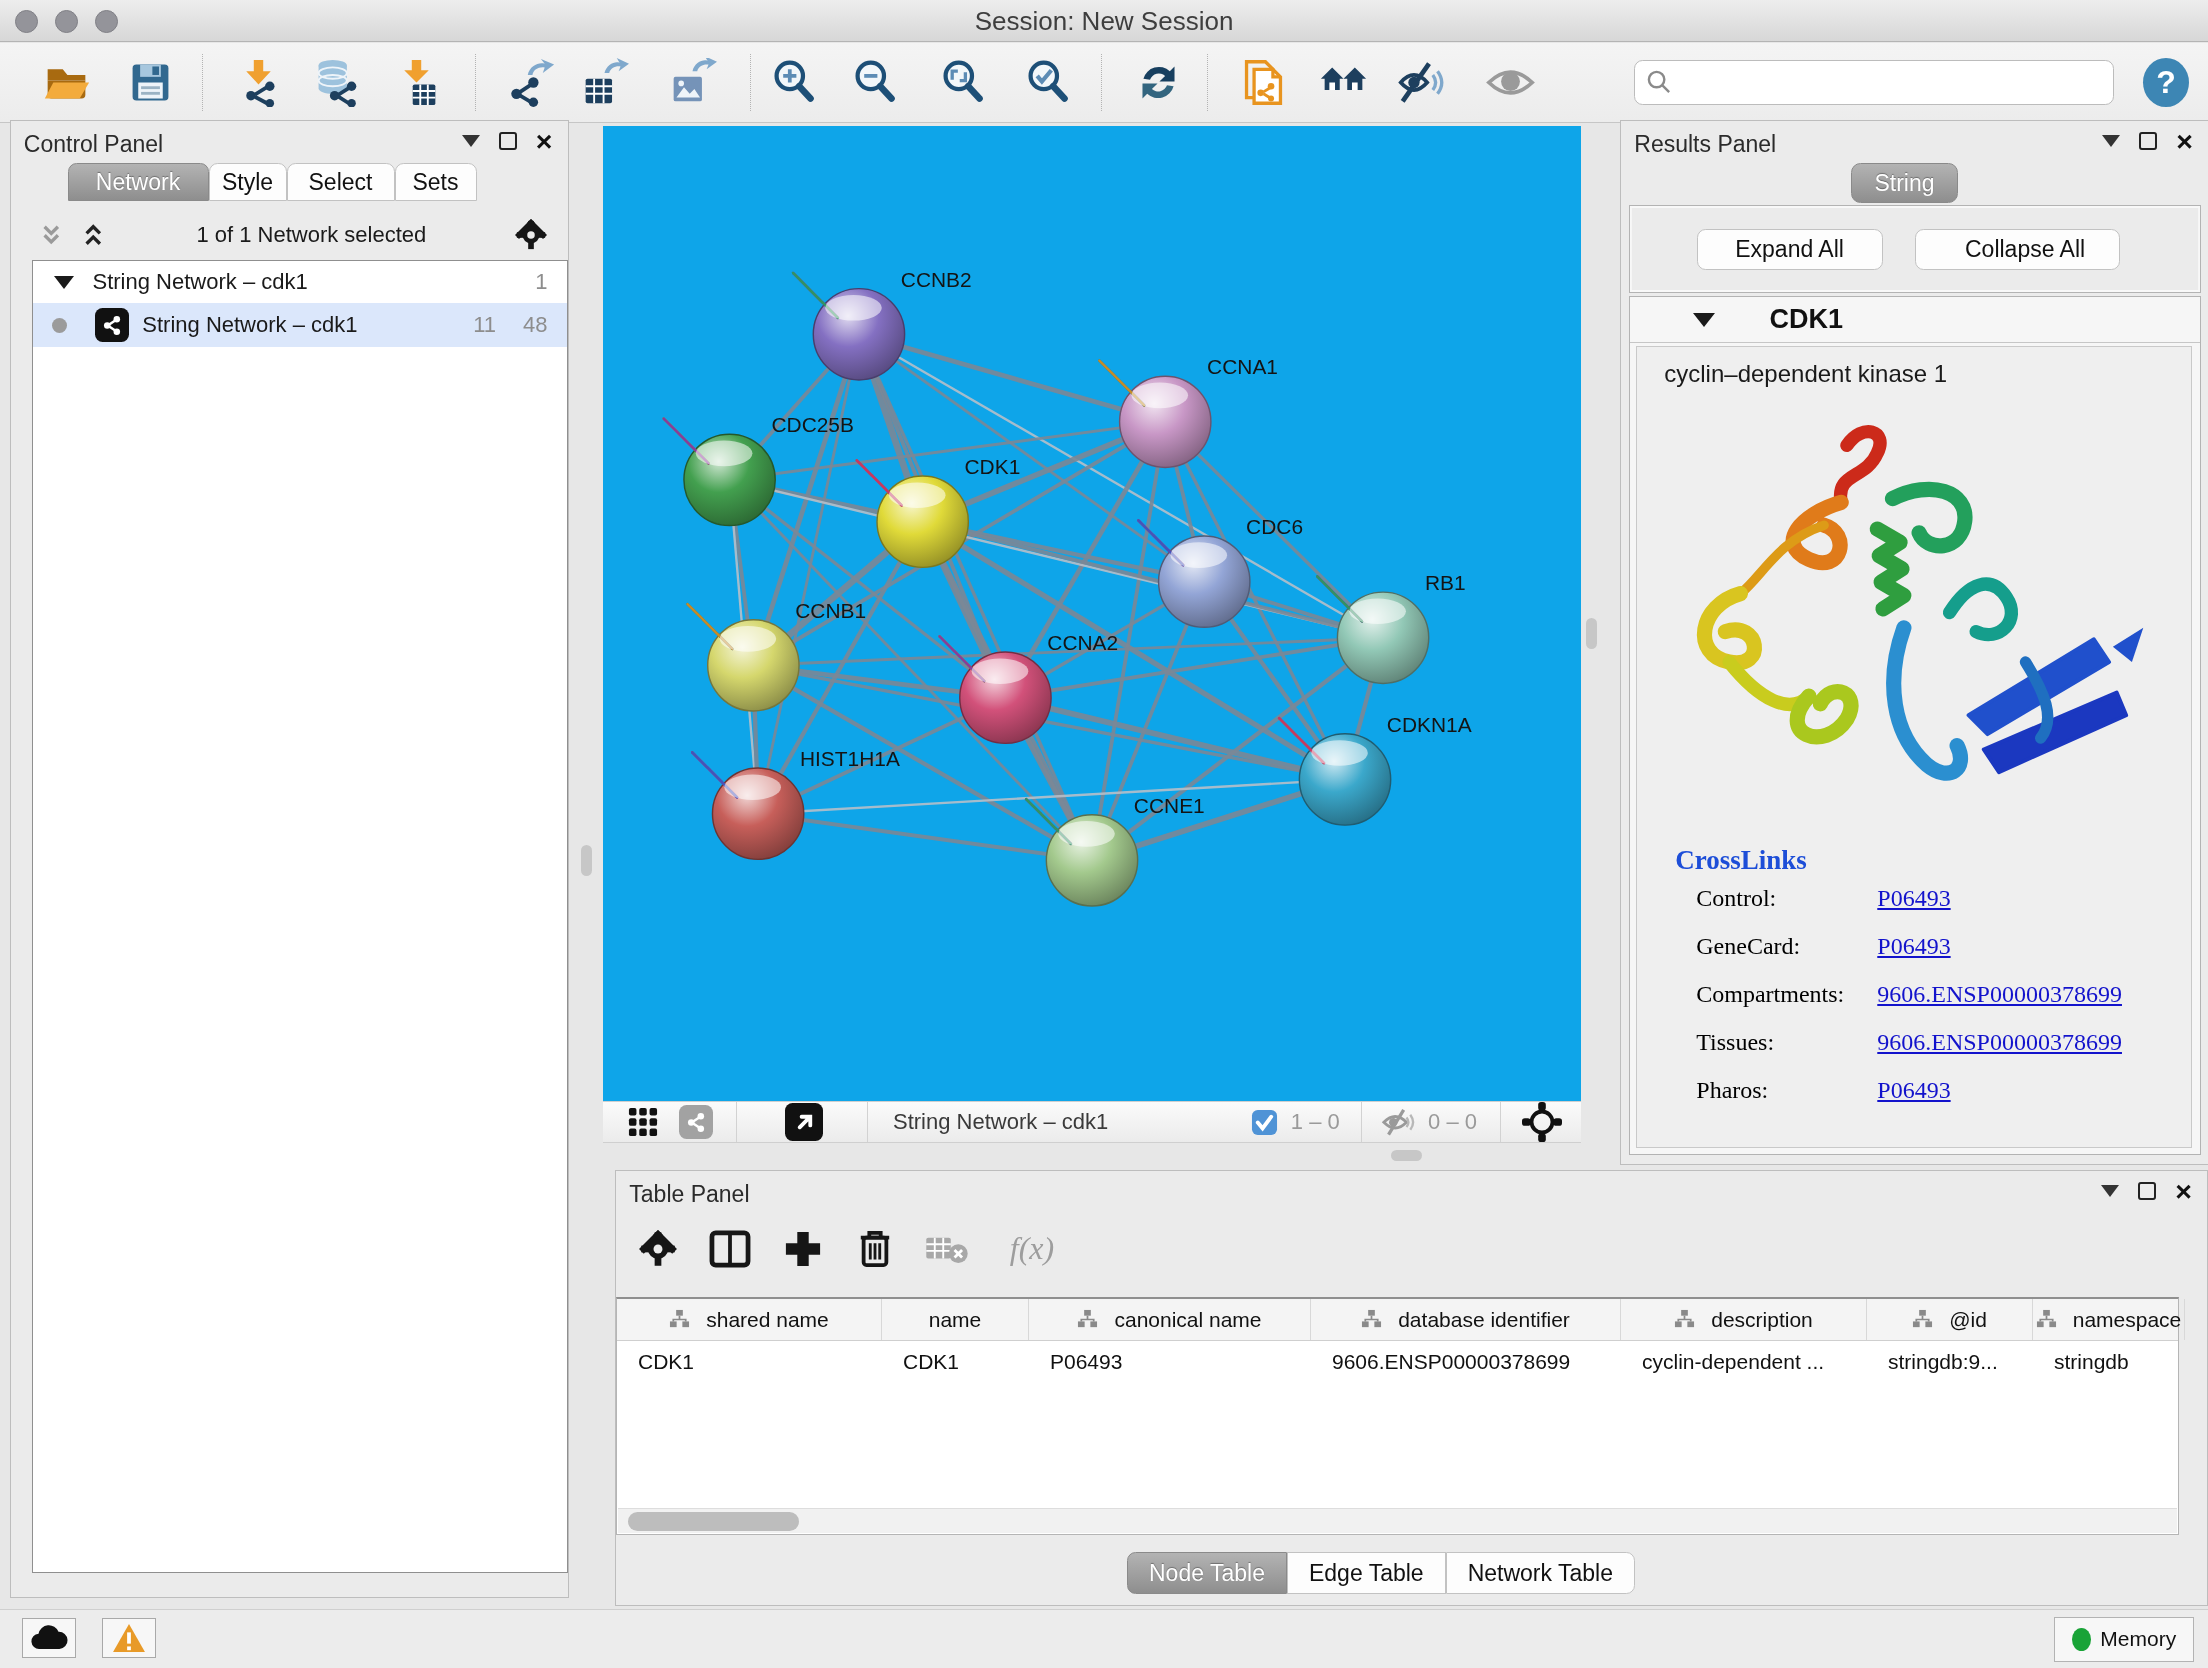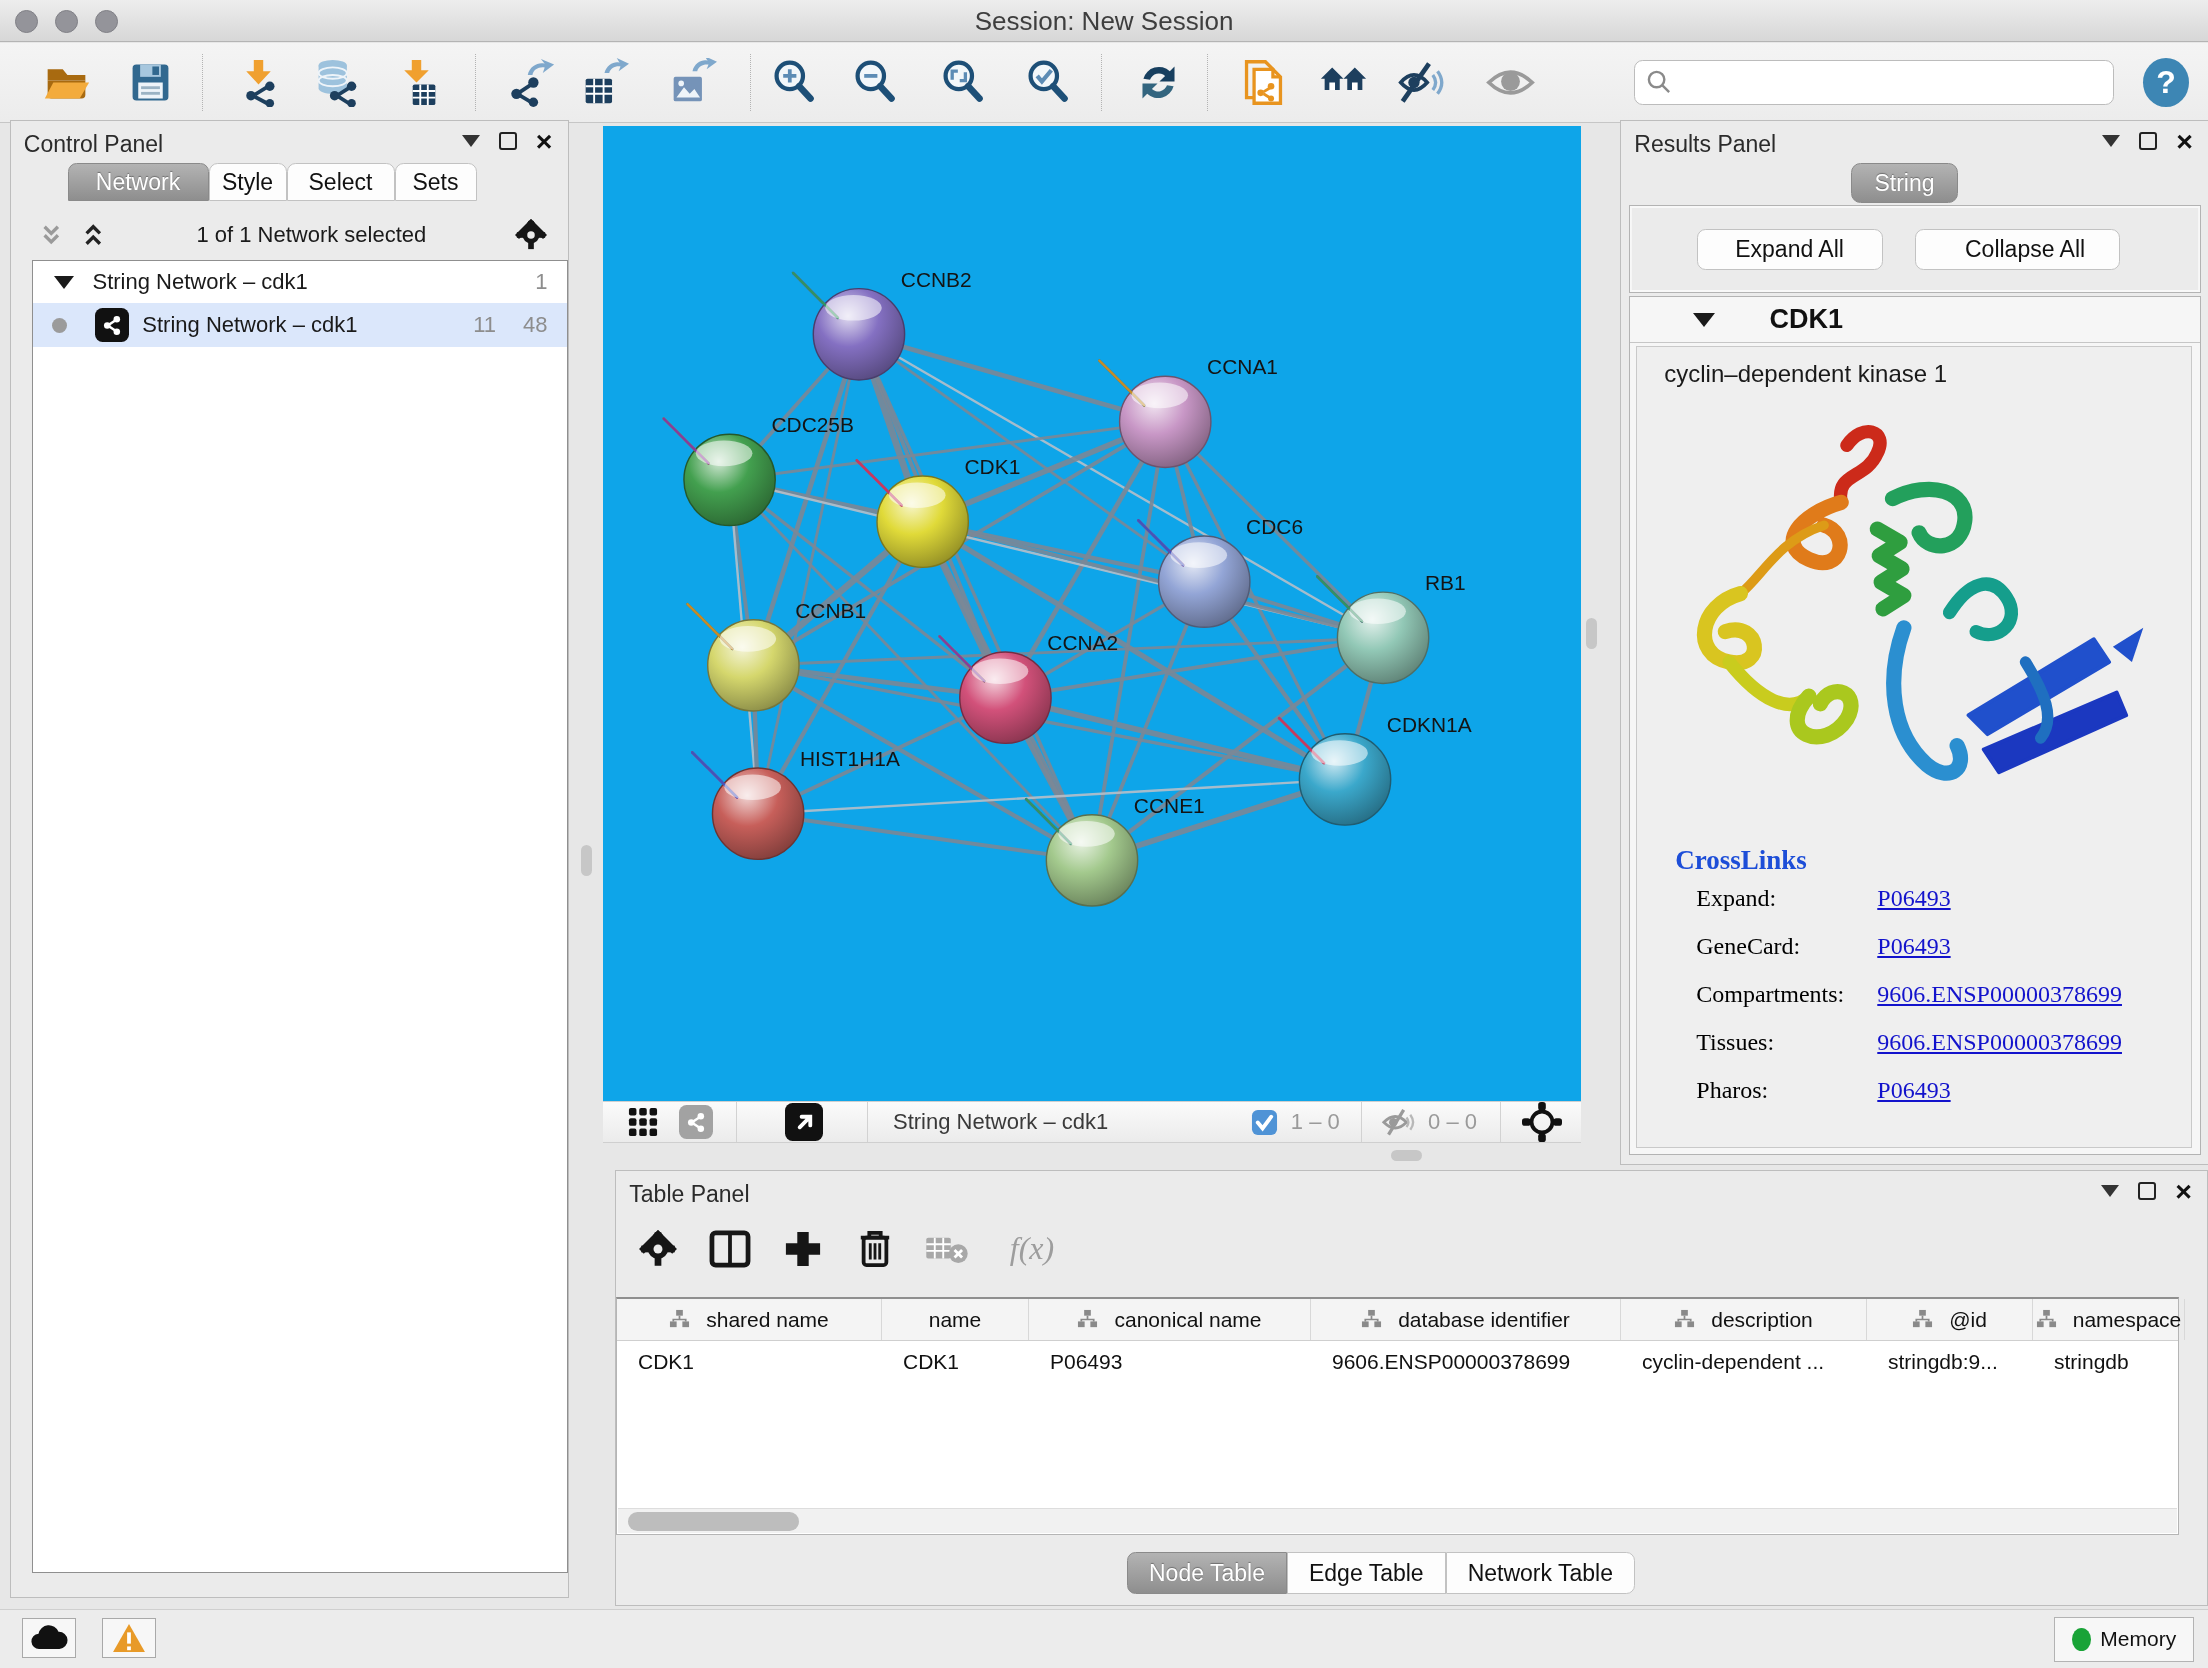--- a/index.html
+++ b/index.html
@@ -615,21 +615,21 @@
             <path d="M126 112 C116 140 120 168 138 184 C150 194 160 186 154 174" stroke="#2b8fd0" stroke-width="8"></path>
             <path d="M160 158 L226 118 L234 130 L170 168 Z" fill="#2050cc" stroke="#2050cc" stroke-width="2"></path>
             <path d="M168 176 L238 146 L243 158 L176 188 Z" fill="#1b38c0" stroke="#1b38c0" stroke-width="2"></path>
             <path d="M236 122 L252 112 246 130 Z" fill="#2050cc"></path>
             <path d="M190 130 C200 146 206 160 198 170" stroke="#1f6fc0" stroke-width="6"></path>
           </g>
         </svg>
         <div class="ab serif" style="left:38px; top:498px; font-size:27px; font-weight:bold; color:#1d4ed8;">CrossLinks</div>
         <div class="ab" style="left:0; top:538px; width:100%;" id="crosslinks-list">
             <div class="xl-row serif" style="position: relative;">
-              <span style="position: absolute; left: 59px;">Expand:</span>
+              <span style="position: absolute; left: 59px;">Control:</span>
               <span class="xlink" style="position: absolute; left: 240px;">P06493</span>
             </div>
             <div class="xl-row serif" style="position: relative;">
               <span style="position: absolute; left: 59px;">GeneCard:</span>
               <span class="xlink" style="position: absolute; left: 240px;">P06493</span>
             </div>
             <div class="xl-row serif" style="position: relative;">
               <span style="position: absolute; left: 59px;">Compartments:</span>
               <span class="xlink" style="position: absolute; left: 240px;">9606.ENSP00000378699</span>
             </div>

